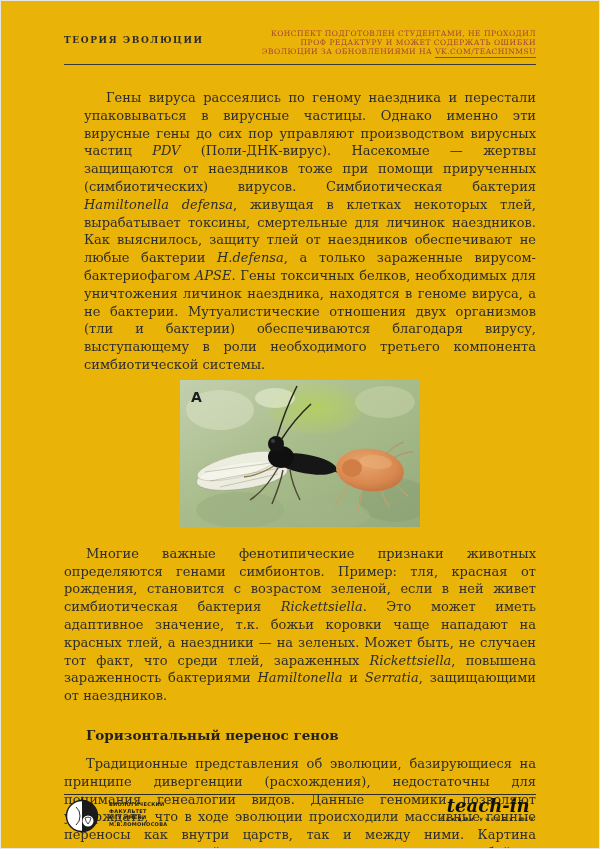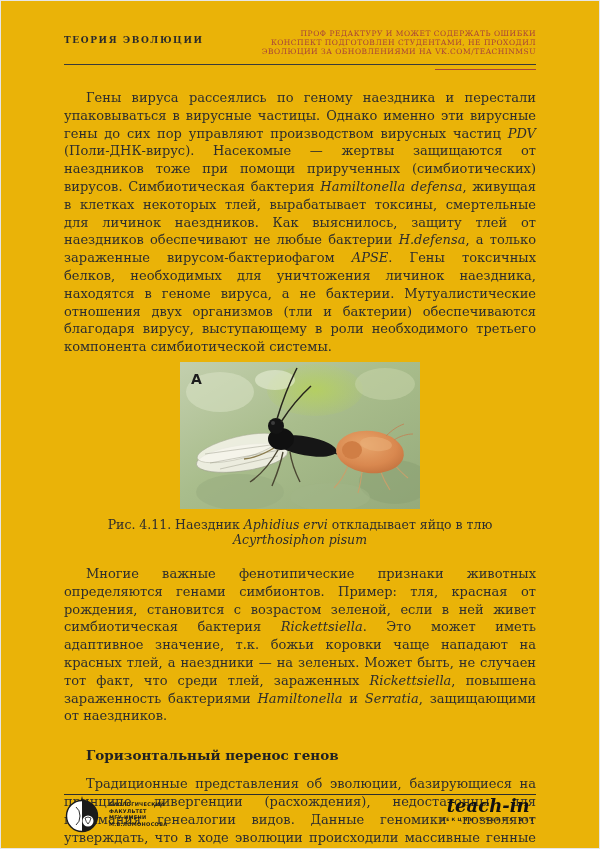--- a/index.html
+++ b/index.html
@@ -24,35 +24,35 @@
     font-size:9px;font-weight:bold;letter-spacing:1.6px;color:#2b2b2b;
     font-family:"DejaVu Serif","Liberation Serif",serif;
   }
   .hdr-author{
     margin-top:7px;font-size:8px;letter-spacing:1.4px;color:#3a3a3a;
   }
   .hdr-right{
     text-align:right;font-size:7.5px;line-height:9px;letter-spacing:.5px;
     color:#a8433a;max-width:300px;
   }
-  .hdr-link{border-bottom:1px solid #a8433a;padding-bottom:13px;}
+  .hdr-link{border-bottom:1px solid #a8433a;padding-bottom:1px;}
   .hdr-rule{
     position:absolute;top:63px;left:63px;right:63px;
     border-top:1px solid #3a3a3a;height:0;
   }
   
   .body-col{position:absolute;top:64px;left:63px;right:63px;}
   .para{
     margin:0;text-align:justify;
     font-size:13px;line-height:17.8px;
     text-indent:22px;
     color:#2e2e2e;
   }
   .para em{font-style:italic;}
-  .p1{margin-top:24px;}
+  .p1{margin-top:24px;margin-left:20px;}
   .p2{margin-top:18px;}
   .p3{margin-top:6px;}
   
   .fig{margin:6px 0 0 0;text-align:center;}
   .fig svg{display:block;margin:0 auto;}
   .caption{
     margin-top:8px;text-align:center;font-size:12.5px;color:#2e2e2e;
   }
   .caption em{font-style:italic;}
   
@@ -87,22 +87,22 @@
 </head>
 <body>
 
 <div class="page">
 
   <header class="hdr">
     <div class="hdr-left">
       <div class="hdr-title">ТЕОРИЯ ЭВОЛЮЦИИ</div>
     </div>
     <div class="hdr-right">
+      <div>КОНСПЕКТ ПОДГОТОВЛЕН СТУДЕНТАМИ, НЕ ПРОХОДИЛ</div>
       <div>ПРОФ РЕДАКТУРУ И МОЖЕТ СОДЕРЖАТЬ ОШИБКИ</div>
-      <div>КОНСПЕКТ ПОДГОТОВЛЕН СТУДЕНТАМИ, НЕ ПРОХОДИЛ</div>
       <div><span>ЭВОЛЮЦИИ ЗА ОБНОВЛЕНИЯМИ НА </span><span class="hdr-link">VK.COM/TEACHINMSU</span></div>
     </div>
   </header>
   <div class="hdr-rule"></div>
 
   <main class="body-col">
 
     <p class="para p1"><span>Гены вируса рассеялись по геному наездника и перестали упаковываться в вирусные частицы. Однако именно эти вирусные гены до сих пор управляют производством вирусных частиц </span><em>PDV</em><span> (Поли-ДНК-вирус). Насекомые — жертвы защищаются от наездников тоже при помощи прирученных (симбиотических) вирусов. Симбиотическая бактерия </span><em>Hamiltonella defensa</em><span>, живущая в клетках некоторых тлей, вырабатывает токсины, смертельные для личинок наездников. Как выяснилось, защиту тлей от наездников обеспечивают не любые бактерии </span><em>H.defensa</em><span>, а только зараженные вирусом-бактериофагом </span><em>APSE</em><span>. Гены токсичных белков, необходимых для уничтожения личинок наездника, находятся в геноме вируса, а не бактерии. Мутуалистические отношения двух организмов (тли и бактерии) обеспечиваются благодаря вирусу, выступающему в роли необходимого третьего компонента симбиотической системы.</span></p>
 
     <figure class="fig">
@@ -168,21 +168,20 @@
           <ellipse cx="190" cy="90" rx="34" ry="21" fill="url(#aphidBody)" transform="rotate(6 190 90)"></ellipse>
           <ellipse cx="172" cy="88" rx="10" ry="9" fill="#d07e45"></ellipse>
           <path d="M206,74 C212,68 218,64 224,62 M214,78 C220,74 227,72 233,72" stroke="#bd8a5c" stroke-width="1" fill="none"></path>
           <ellipse cx="196" cy="82" rx="16" ry="7" fill="#eab07a" opacity="0.55" transform="rotate(6 196 82)"></ellipse>
         </g>
 
         <text x="11" y="22" font-family="DejaVu Sans, Liberation Sans, sans-serif" font-size="14" font-weight="bold" fill="#1c1c1c">A</text>
       </svg>
     </figure>
 
-    <div class="caption"><span>Рис. 4.11. Наездник </span><em>Aphidius ervi</em><span> откладывает яйцо в тлю </span><em>Acyrthosiphon pisum</em></div>
 
     <p class="para p2"><span>Многие важные фенотипические признаки животных определяются генами симбионтов. Пример: тля, красная от рождения, становится с возрастом зеленой, если в ней живет симбиотическая бактерия </span><em>Rickettsiella</em><span>. Это может иметь адаптивное значение, т.к. божьи коровки чаще нападают на красных тлей, а наездники — на зеленых. Может быть, не случаен тот факт, что среди тлей, зараженных </span><em>Rickettsiella</em><span>, повышена зараженность бактериями </span><em>Hamiltonella</em><span> и </span><em>Serratia</em><span>, защищающими от наездников.</span></p>
 
     <h3 class="sec-head">Горизонтальный перенос генов</h3>
 
     <p class="para p3"><span>Традиционные представления об эволюции, базирующиеся на принципе дивергенции (расхождения), недостаточны для понимания генеалогии видов. Данные геномики позволяют утверждать, что в ходе эволюции происходили массивные генные переносы как внутри царств, так и между ними. Картина эволюционных связей в мире прокариот представляет собой не столько ветвящееся дерево, сколько сеть: ветви сплетены друг с другом многократными переносами генов. Горизонтальный перенос можно выявить по основным признакам:</span></p>
 
   </main>
 
   <footer class="ftr">

